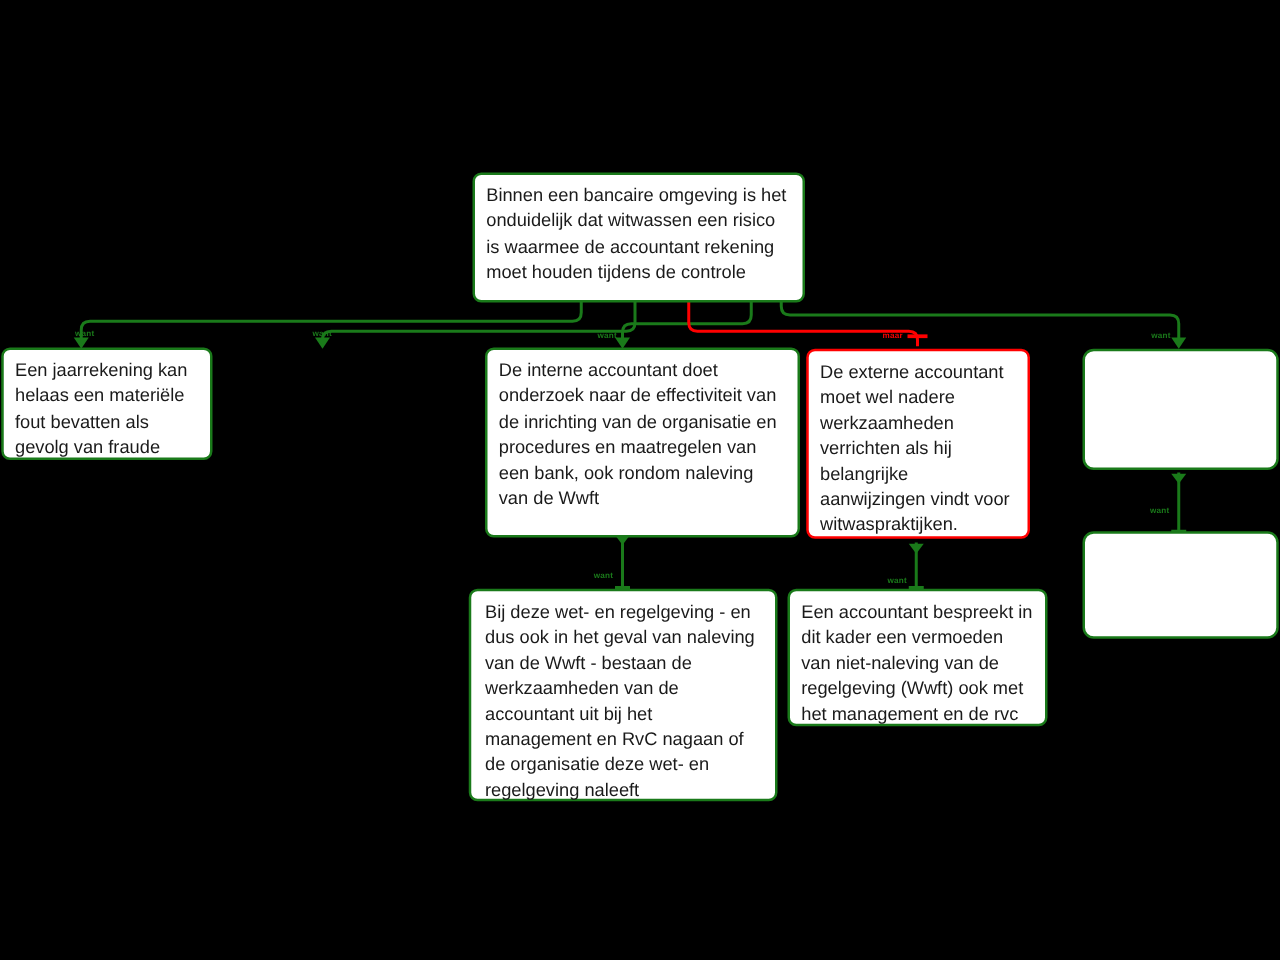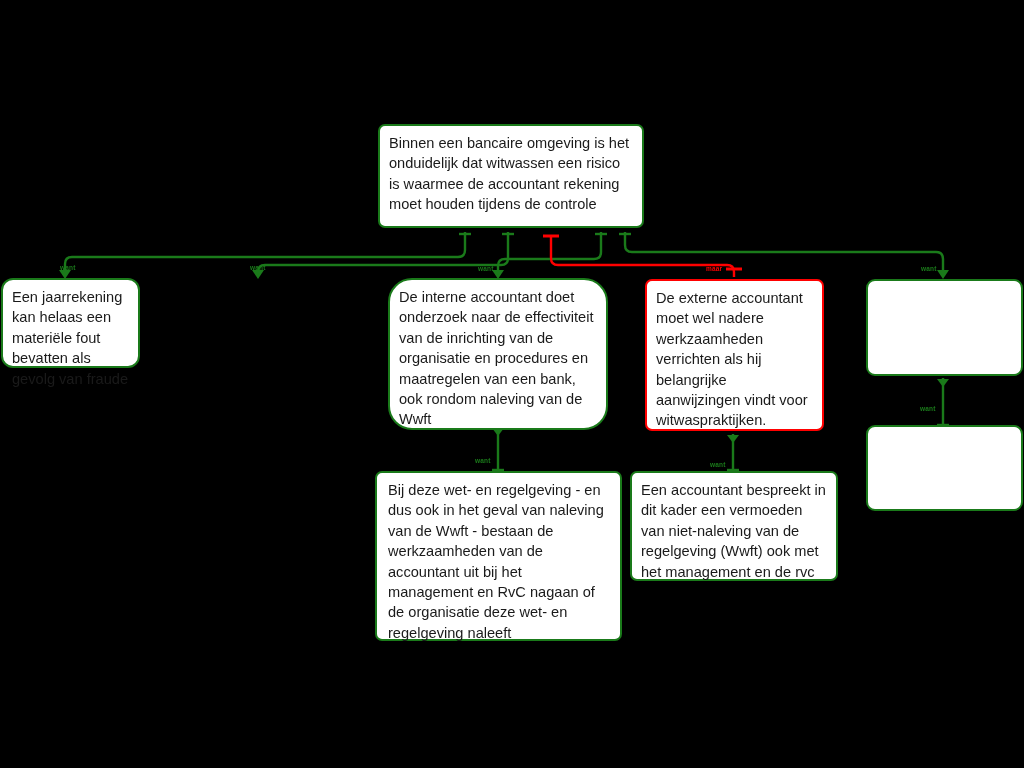--- a/index.html
+++ b/index.html
@@ -98,26 +98,26 @@
       <path d="M 492 428 L 504 428 L 498 436 Z" fill="#1a7a1a" stroke="none"></path>
       <path d="M 492 470 L 504 470"></path>
     </g>
     <g stroke="#1a7a1a" stroke-width="2.4" fill="none">
       <path d="M 733 470 L 733 434"></path>
       <path d="M 727 435 L 739 435 L 733 443 Z" fill="#1a7a1a" stroke="none"></path>
       <path d="M 727 470 L 739 470"></path>
     </g>
   </svg>
 
-  <div class="node" style="left:378px; top:124px; width:266px; height:104px;">Binnen een bancaire omgeving is het onduidelijk dat witwassen een risico is waarmee de accountant rekening moet houden tijdens de controle</div>
+  <div class="node" style="left:378px; top:138px; width:266px; height:104px;">Binnen een bancaire omgeving is het onduidelijk dat witwassen een risico is waarmee de accountant rekening moet houden tijdens de controle</div>
 
-  <div class="node" style="left:1px; top:278px; width:139px; height:90px;border-radius:12px;">Een jaarrekening kan helaas een materiële fout bevatten als gevolg van fraude</div>
+  <div class="node" style="left:1px; top:278px; width:169px; height:90px;">Een jaarrekening kan helaas een materiële fout bevatten als gevolg van fraude</div>
 
 
-  <div class="node" style="left:388px; top:278px; width:220px; height:152px;border-radius:24px;">De interne accountant doet onderzoek naar de effectiviteit van de inrichting van de organisatie en procedures en maatregelen van een bank, ook rondom naleving van de Wwft</div>
+  <div class="node" style="left:388px; top:278px; width:252px; height:152px;">De interne accountant doet onderzoek naar de effectiviteit van de inrichting van de organisatie en procedures en maatregelen van een bank, ook rondom naleving van de Wwft</div>
 
   <div class="node objection" style="left:645px; top:279px; width:179px; height:152px;">De externe accountant moet wel nadere werkzaamheden verrichten als hij belangrijke aanwijzingen vindt voor witwaspraktijken.</div>
 
   <div class="node empty" style="left:866px; top:279px; width:157px; height:97px;"></div>
 
   <div class="node empty" style="left:866px; top:425px; width:157px; height:86px;"></div>
 
   <div class="node" style="left:375px; top:471px; width:247px; height:170px;padding-left:11px;">Bij deze wet- en regelgeving - en dus ook in het geval van naleving van de Wwft - bestaan de werkzaamheden van de accountant uit bij het management en RvC nagaan of de organisatie deze wet- en regelgeving naleeft</div>
 
   <div class="node" style="left:630px; top:471px; width:208px; height:110px;">Een accountant bespreekt in dit kader een vermoeden van niet-naleving van de regelgeving (Wwft) ook met het management en de rvc</div>

